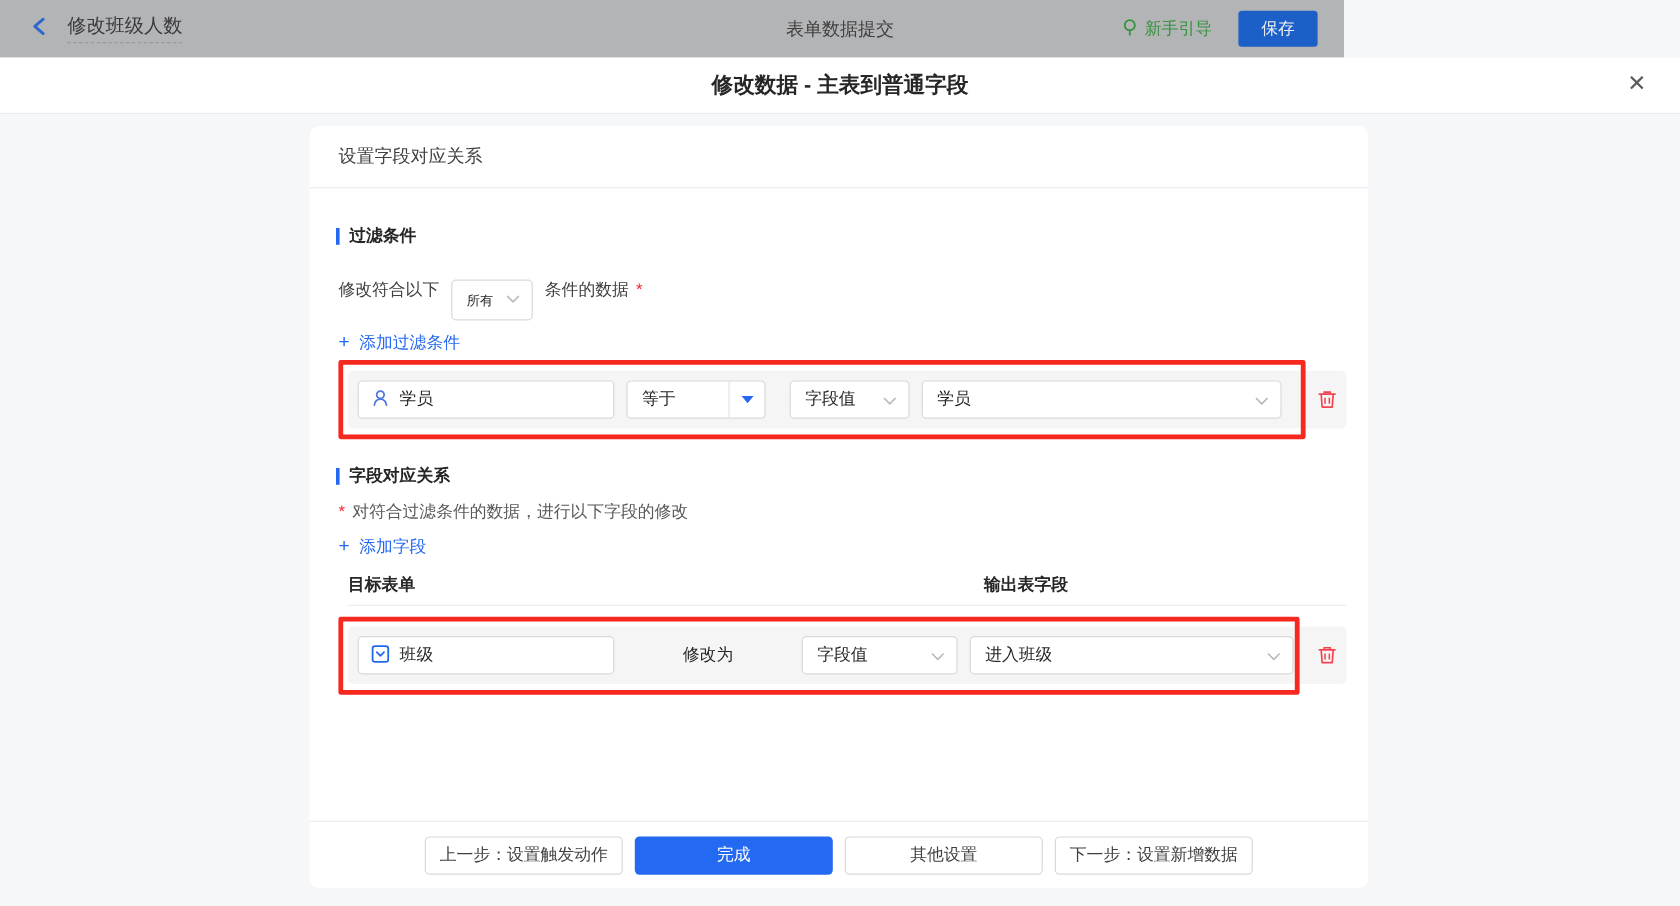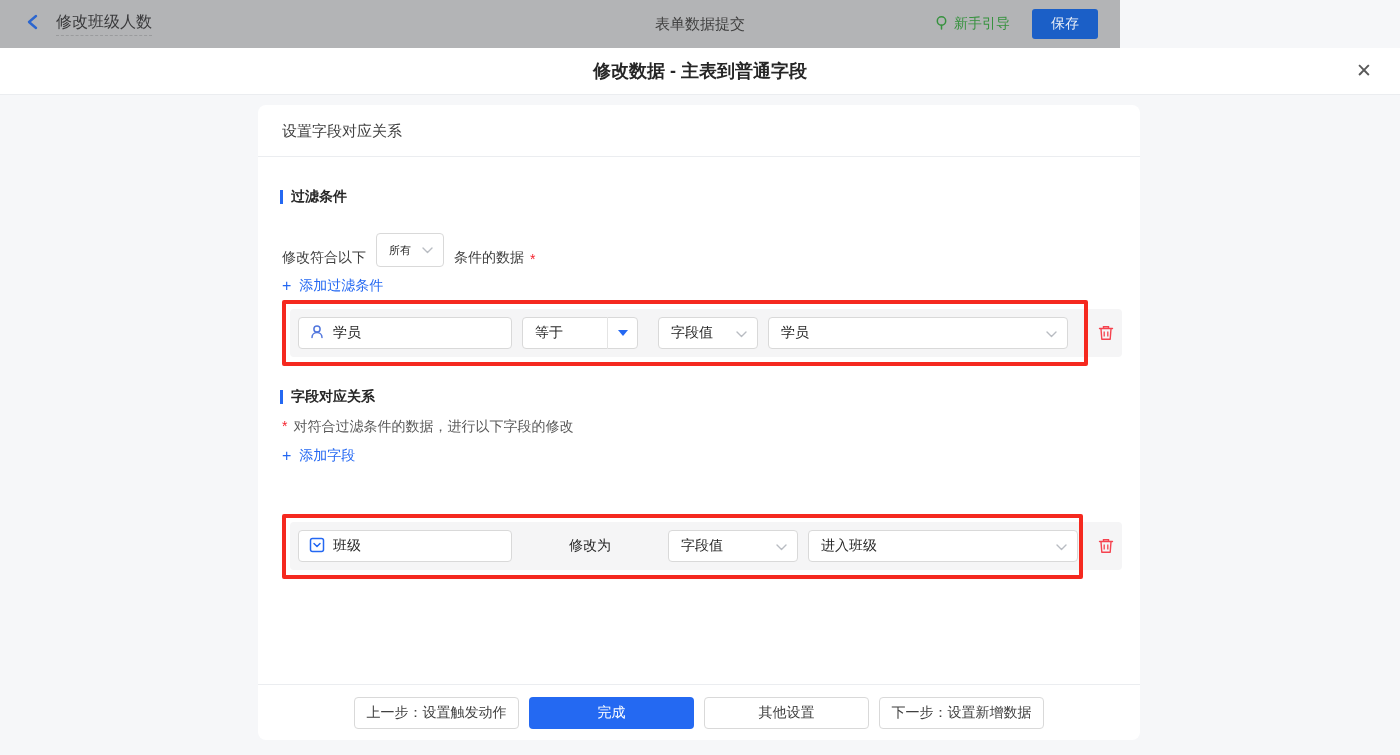--- a/index.html
+++ b/index.html
@@ -24,21 +24,21 @@
 
   
   .card { position:absolute; left:258px; top:105px; width:882px; height:635px; background:#ffffff; border-radius:8px; }
   .card-header { position:absolute; left:0; top:0; width:882px; height:52px; border-bottom:1px solid #ebedf0; }
   .card-header-text { position:absolute; left:24px; top:0; line-height:52px; font-size:15px; color:#404040; }
 
   .sec-title { position:absolute; left:22px; display:flex; align-items:center; gap:8px; }
   .sec-bar { width:3px; height:14px; background:#2468f2; }
   .sec-text { font-size:14px; font-weight:bold; color:#262626; }
 
-  .cond-line { position:absolute; left:24px; top:128px; display:flex; align-items:flex-end; gap:10px; font-size:14px; color:#404040; }
+  .cond-line { position:absolute; left:24px; top:128px; display:flex; align-items:flex-start; gap:10px; font-size:14px; color:#404040; }
   .mini-select { width:68px; height:34px; background:#fff; border:1px solid #d9d9d9; border-radius:4px; display:flex; align-items:center; padding:0 10px 0 12px; justify-content:space-between; cursor:pointer; font-size:11px; color:#262626;gap:10px; }
   .req { color:#f5222d; font-size:14px; margin-left:-4px; }
 
   .add-link { position:absolute; left:24px; display:flex; align-items:center; gap:8px; color:#2468f2; font-size:14px; cursor:pointer; }
   .plus { font-size:16px; line-height:16px; }
 
   
   .grow { position:absolute; left:32px; width:832px; height:48px; background:#f5f5f6; border-radius:4px; display:flex; align-items:center; padding-left:8px; }
   .red-frame { position:absolute; border:4px solid #f5291f; border-radius:2px; pointer-events:none; }
   .frame-filter { left:-8px; top:-9px; width:806px; height:66px; }
@@ -188,20 +188,24 @@
     <div class="desc-line" style="top:313px;">
       <span class="req" style="margin-left:0;">*</span>
       <span>对符合过滤条件的数据，进行以下字段的修改</span>
     </div>
 
     <div class="add-link" style="top:342px;">
       <span class="plus">+</span>
       <span>添加字段</span>
     </div>
 
+    <div class="col-headers" style="top:374px;">
+      <span>目标表单</span>
+      <span class="col-output">输出表字段</span>
+    </div>
 
     <div class="grow" style="top:417px;">
       <div class="red-frame frame-map"></div>
 
       <div class="fld-input w214">
         <span>
           <svg width="16" height="16" viewBox="0 0 16 16">
               <rect x="1.5" y="1.5" width="13" height="13" rx="2" fill="none" stroke="#2468f2" stroke-width="1.5"></rect>
               <polyline points="5,6.5 8,9.5 11,6.5" fill="none" stroke="#2468f2" stroke-width="1.5" stroke-linecap="round" stroke-linejoin="round"></polyline>
             </svg>

